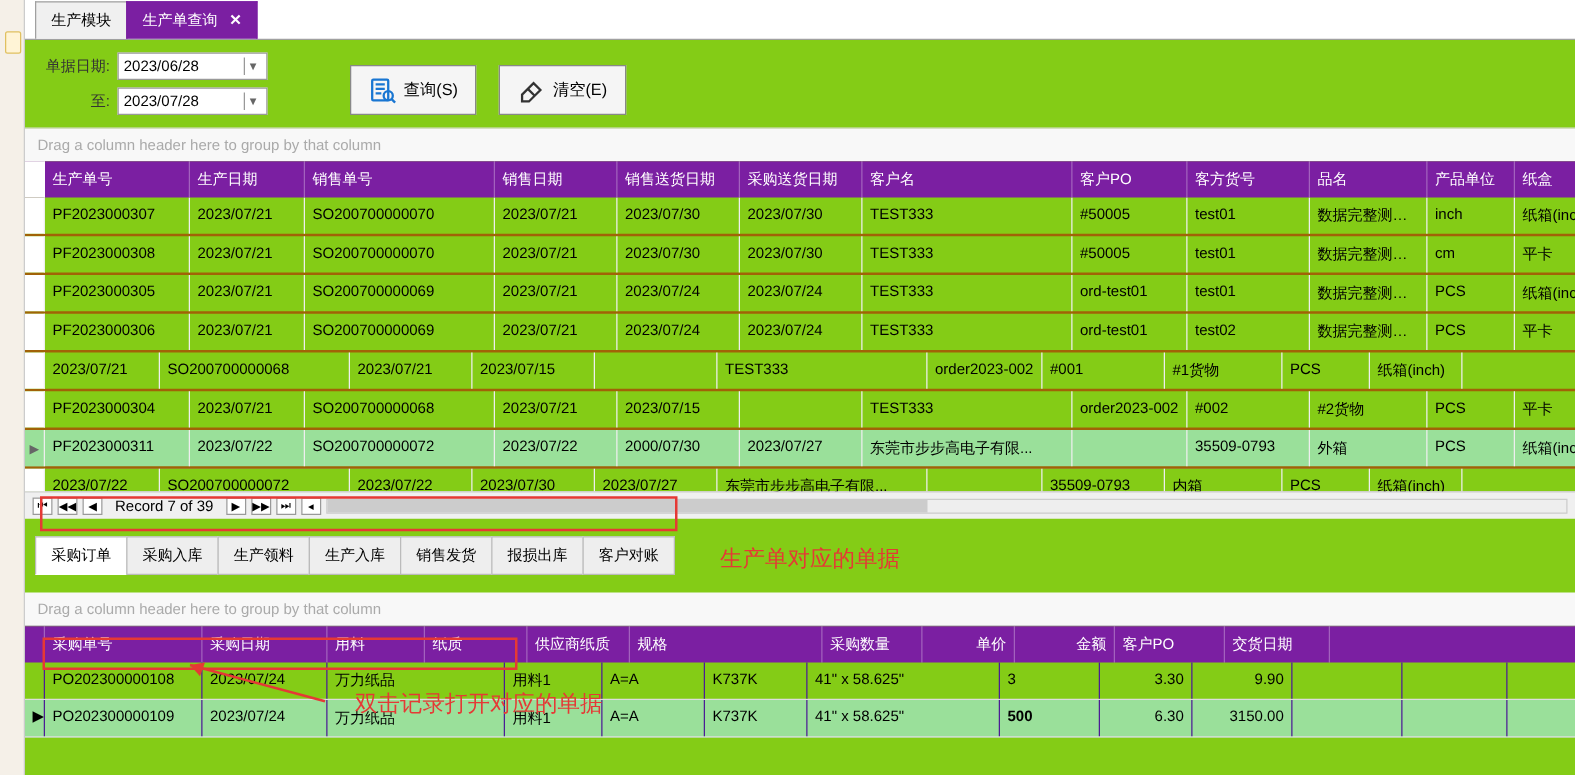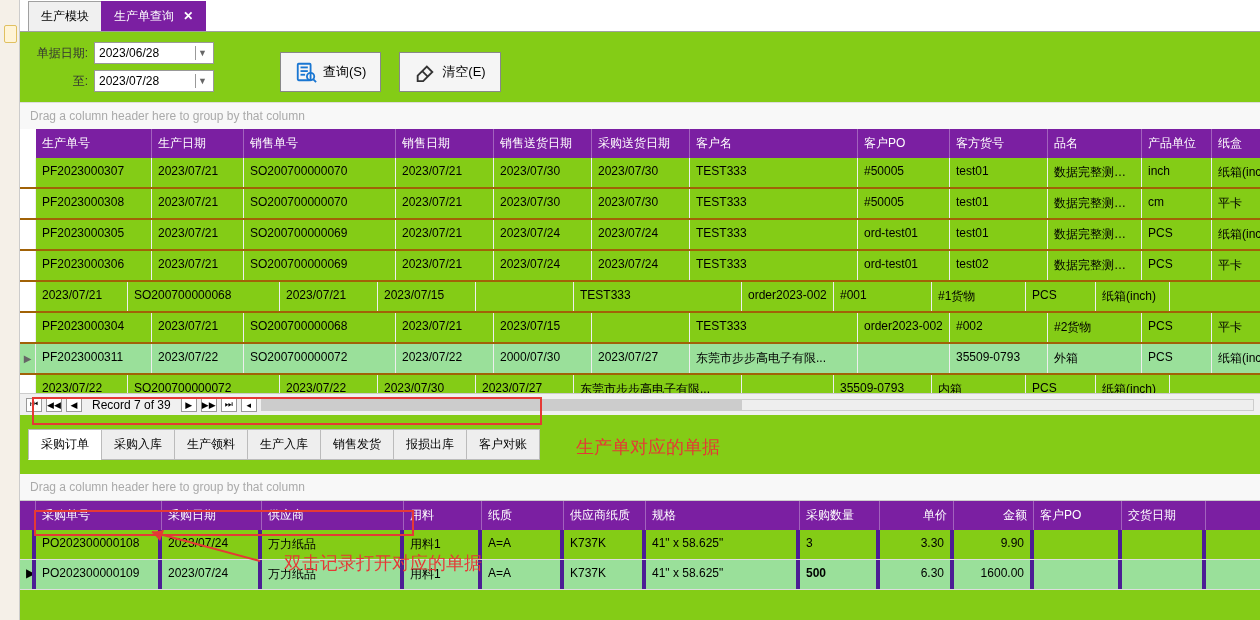--- a/index.html
+++ b/index.html
@@ -55,21 +55,21 @@
 .red-box-tabs { left: 32px; top: 397px; width: 510px; height: 28px; }
 .red-box-row { left: 34px; top: 510px; width: 380px; height: 26px; }
 .annot1 { position: absolute; color: #e53935; font-size: 18px; font-weight: 500; }
 .annot-tabs { left: 576px; top: 399px; margin-top: 36px; }
 .annot-row { left: 284px; top: 551px; }
 
 .grid2-wrap { border-top: 1px solid #ccc; }
 .grid2-header { display: flex; background: #7b1fa2; color: #fff; }
 .grid2-header > div, .grid2-row > div { border-right: 1px solid rgba(255,255,255,0.3); padding: 6px 6px; overflow: hidden; white-space: nowrap; }
 .grid2-row { display: flex; border-bottom: 1px solid #ddd; }
-.grid2-row > div { border-right: 4px solid #4c1d95; }
+.grid2-row > div { border-right: 1px solid #4c1d95; }
 .grid2-row.sel { background: #9ae09a; }
 .d-ind { width: 16px; flex: 0 0 16px; }
 .d-pono { width: 126px; flex: 0 0 126px; }
 .d-podate { width: 100px; flex: 0 0 100px; }
 .d-supp { width: 142px; flex: 0 0 142px; }
 .d-mat { width: 78px; flex: 0 0 78px; }
 .d-paper { width: 82px; flex: 0 0 82px; }
 .d-spaper { width: 82px; flex: 0 0 82px; }
 .d-spec { width: 154px; flex: 0 0 154px; }
 .d-qty { width: 80px; flex: 0 0 80px; text-align: left; }
@@ -294,21 +294,20 @@
     <div class="sub-tab">客户对账</div>
   </div>
 
   <div class="group-hint">Drag a column header here to group by that column</div>
 
   <div class="grid2-wrap">
     <div class="grid2-header">
       <div class="d-ind"></div>
       <div class="d-pono">采购单号</div>
       <div class="d-podate">采购日期</div>
-      <div class="d-supp">供应商</div>
       <div class="d-mat">用料</div>
       <div class="d-paper">纸质</div>
       <div class="d-spaper">供应商纸质</div>
       <div class="d-spec">规格</div>
       <div class="d-qty">采购数量</div>
       <div class="d-price">单价</div>
       <div class="d-amt">金额</div>
       <div class="d-cpo">客户PO</div>
       <div class="d-ddate">交货日期</div>
     </div>
@@ -332,21 +331,21 @@
           <div class="d-ind">▶</div>
     <div class="d-pono">PO202300000109</div>
           <div class="d-podate">2023/07/24</div>
     <div class="d-supp">万力纸品</div>
           <div class="d-mat">用料1</div>
     <div class="d-paper">A=A</div>
           <div class="d-spaper">K737K</div>
     <div class="d-spec">41" x 58.625"</div>
           <div class="d-qty">500</div>
     <div class="d-price">6.30</div>
-          <div class="d-amt">1600.00</div>
+          <div class="d-amt">3150.00</div>
     <div class="d-cpo"></div>
           <div class="d-ddate"></div>
         </div>
       </div>
   </div>
 </div>
 
 <div class="red-box1 red-box-tabs"></div>
 <div class="annot1 annot-tabs">生产单对应的单据</div>
 <div class="red-box1 red-box-row"></div>

